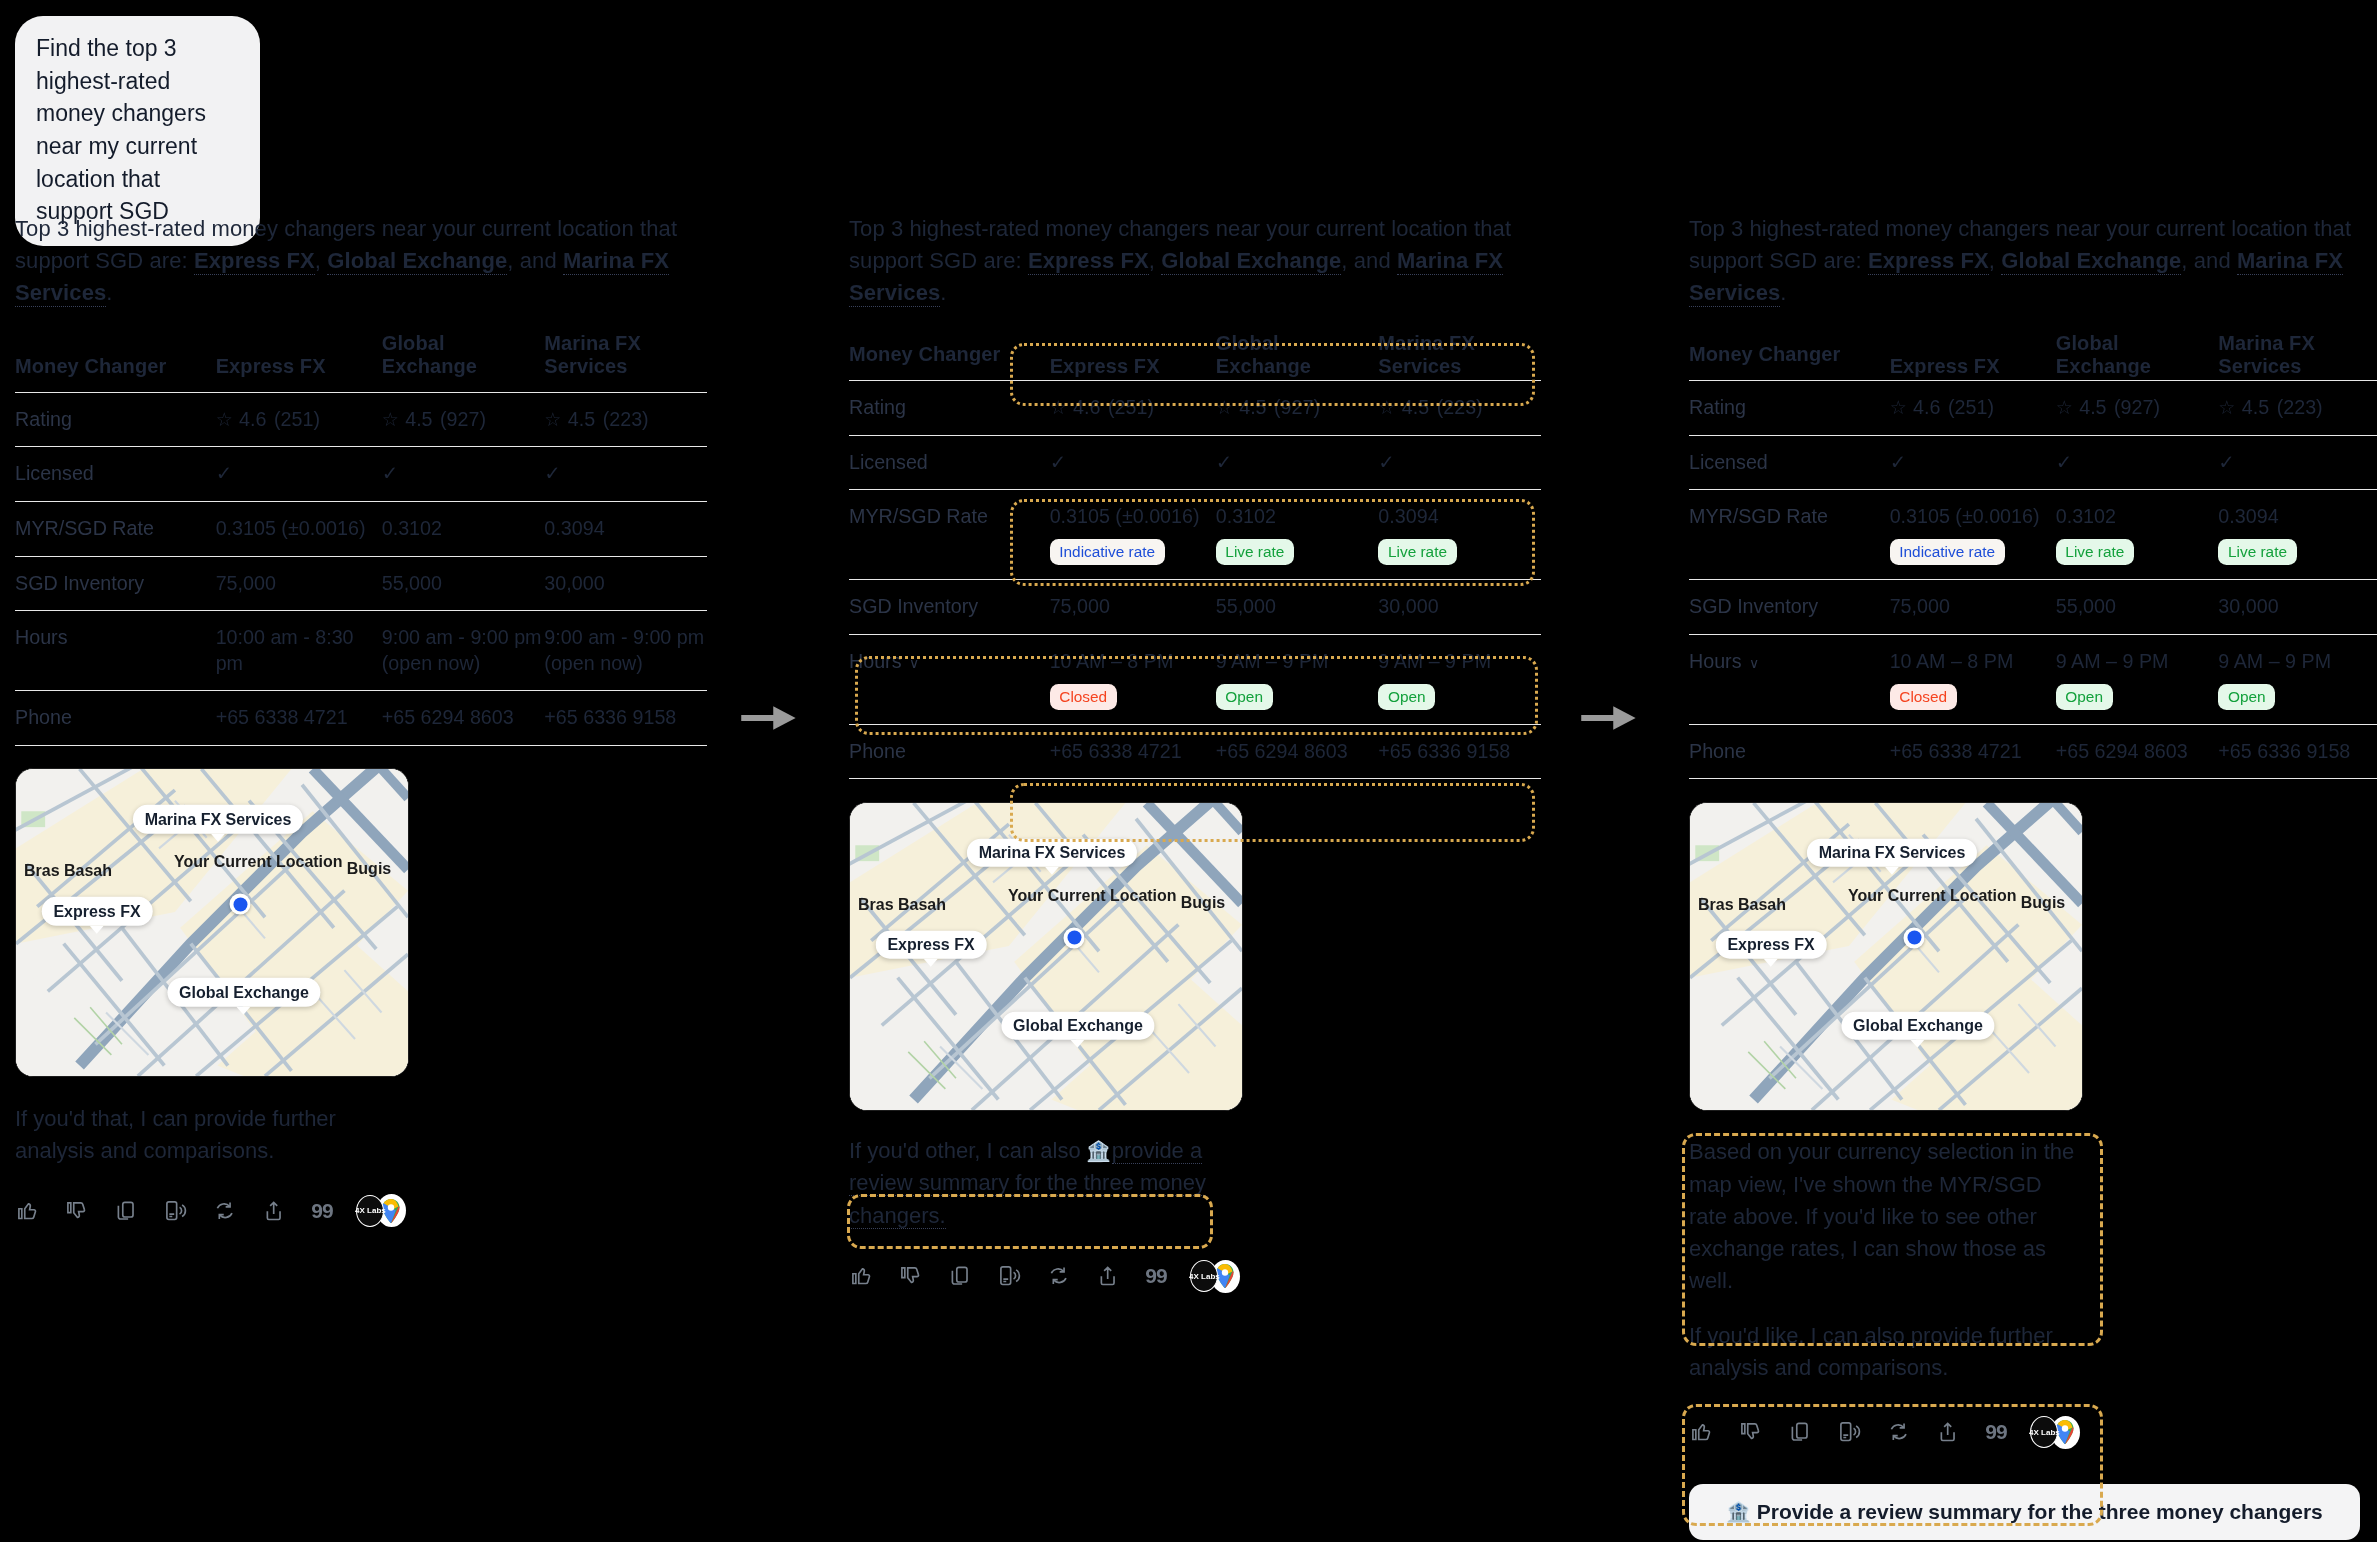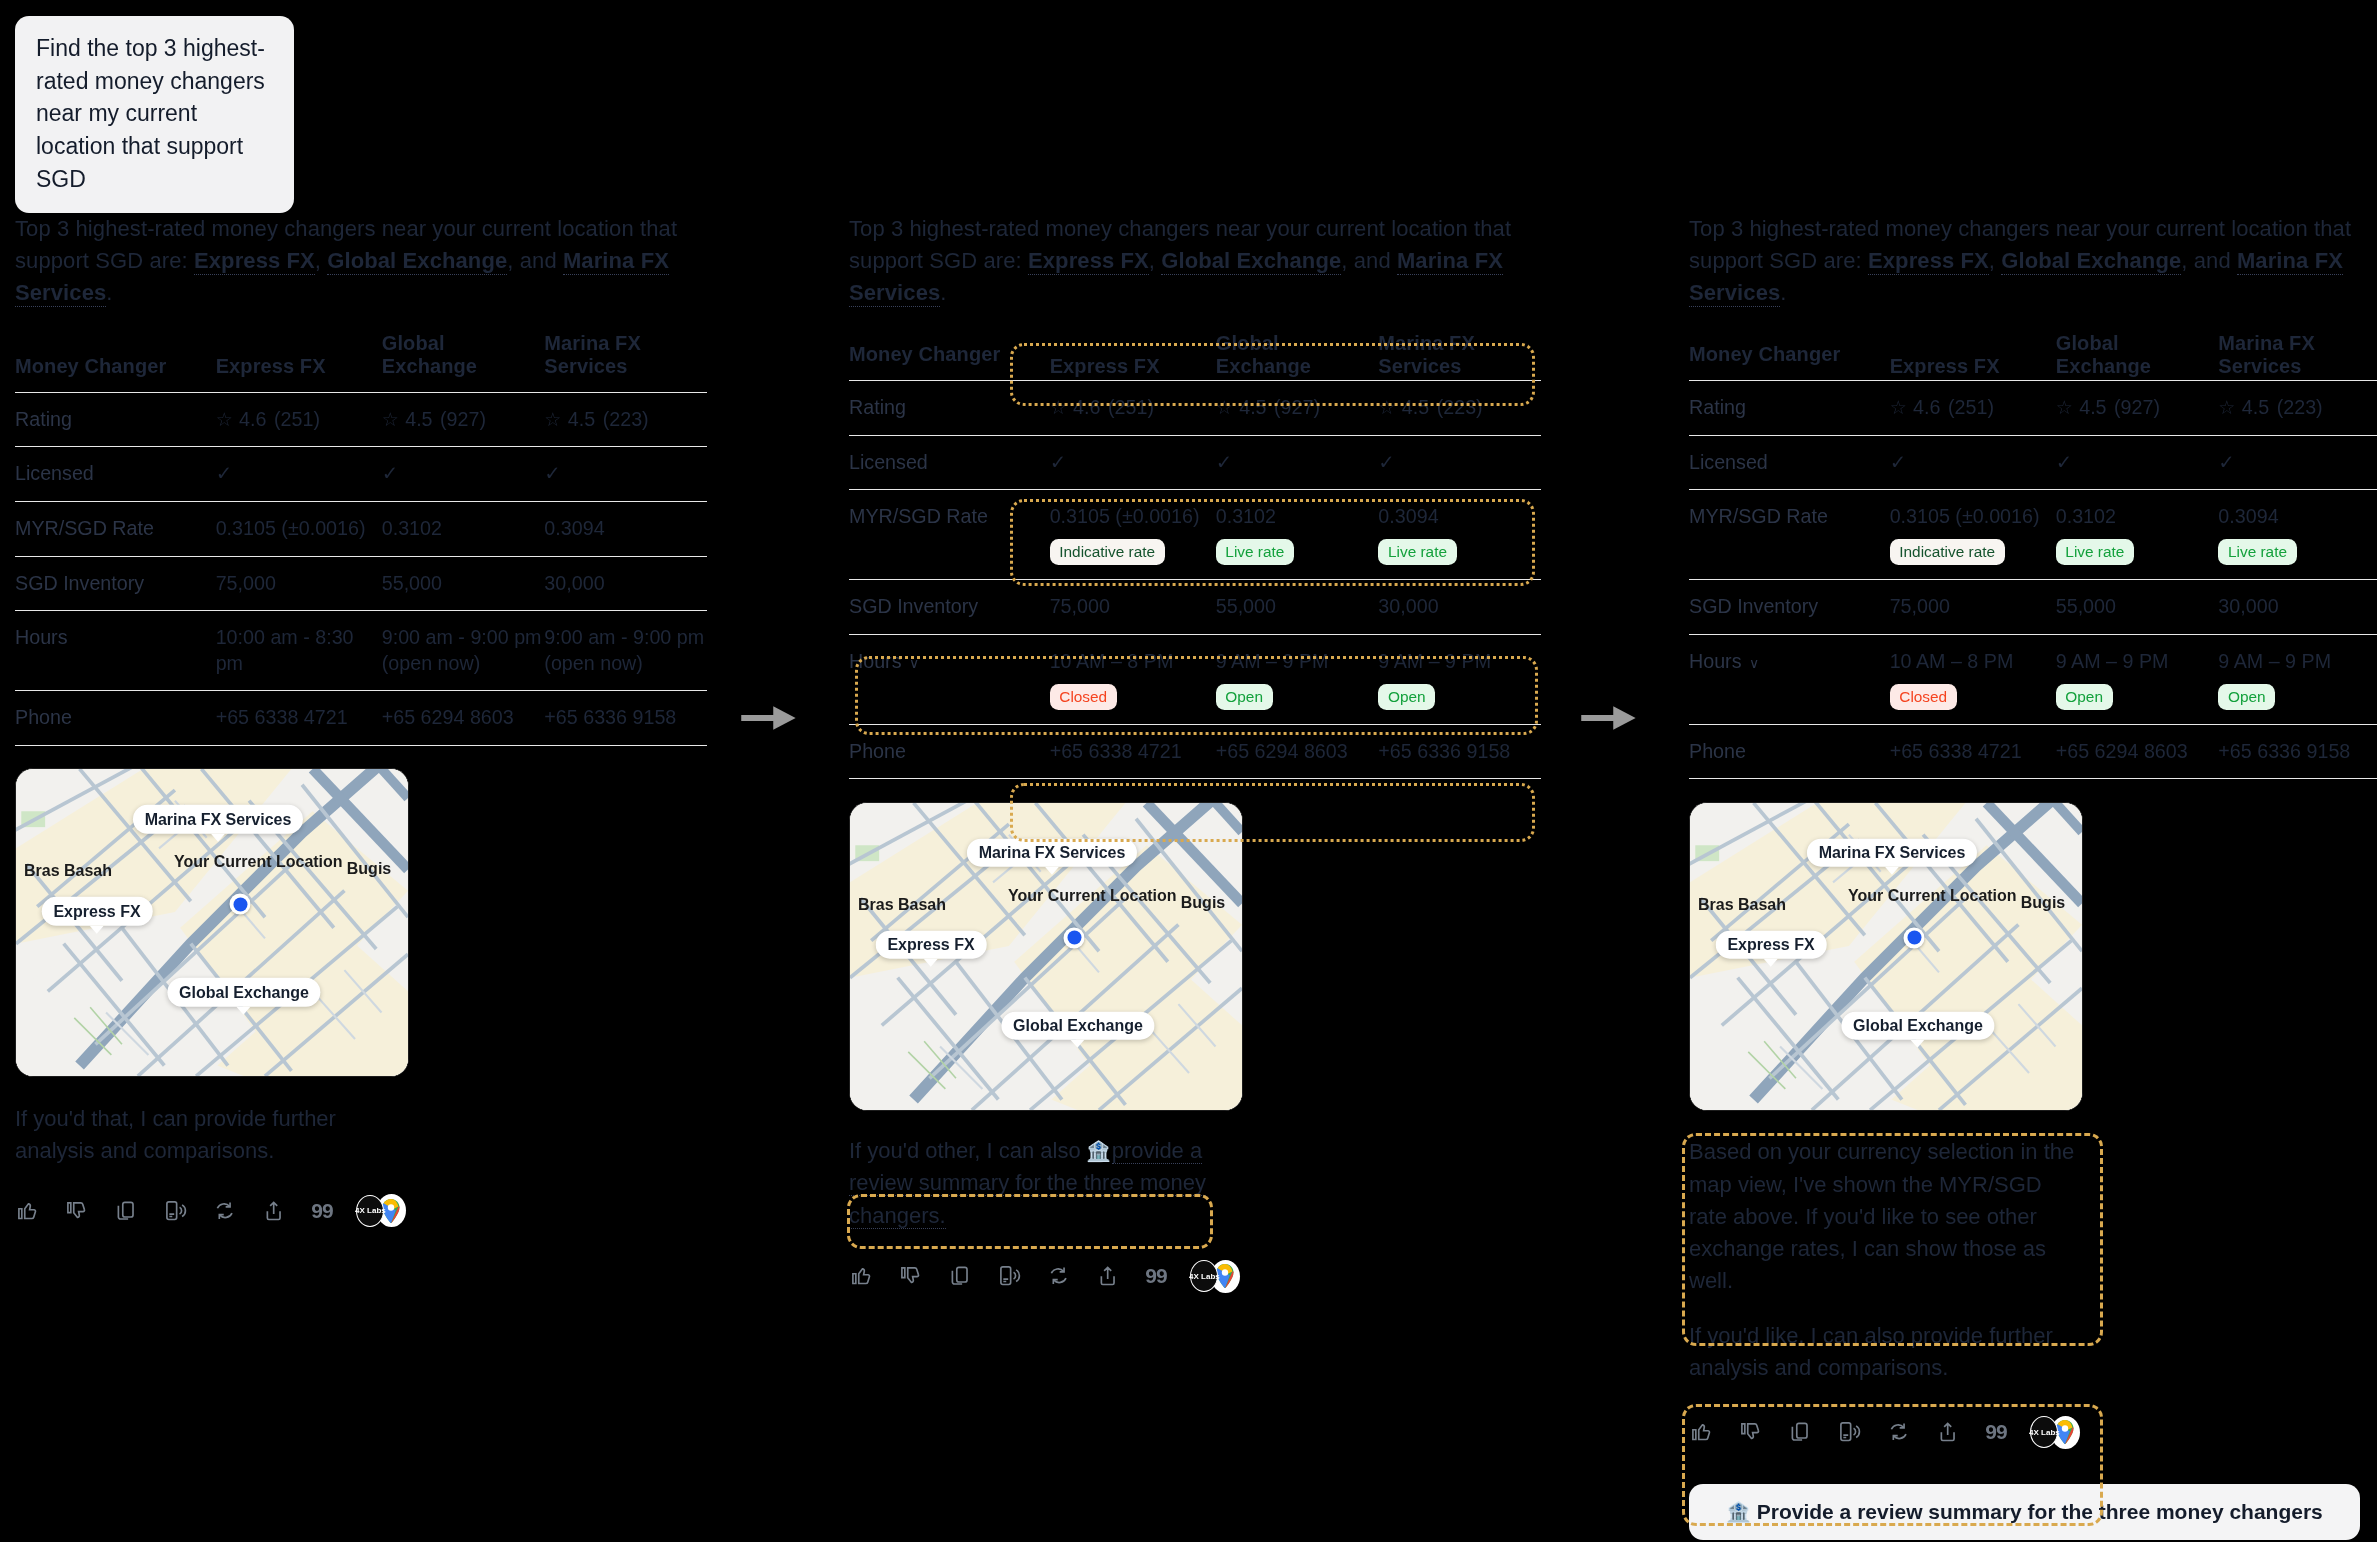--- a/index.html
+++ b/index.html
@@ -6,22 +6,22 @@
   html, body {
     width: 2377px; height: 1543px;
     background: #000000;
     font-family: "Liberation Sans", sans-serif;
     overflow: hidden;
   }
   .stage { position: relative; width: 2377px; height: 1543px; background:#000; }
 
   
   .prompt-bubble{
-    position:absolute; left:15px; top:16px; width:279px;
-    background:#f2f2f3; border-radius:14px;
+    position:absolute; left:15px; top:16px; width:245px;
+    background:#f2f2f3; border-radius:28px;
     padding:16px 21px 18px 21px;
     color:#141c2b; font-size:23px; line-height:1.42; font-weight:400;
   }
 
   
   .panel{ position:absolute; top:213px; }
   #panel1{ left:15px;  width:692px; }
   #panel2{ left:849px; width:692px; }
   #panel3{ left:1689px; width:692px; }
 
@@ -54,21 +54,21 @@
 
   .star{ display:inline-block; margin-right:6.4px; font-size:19px; }
   .cnt{ margin-left:7.5px; }
   .tick{ font-size:20px; }
 
   .pill{
     display:inline-block; margin-top:9.6px;
     border-radius:8.5px; padding:3.7px 9.6px; font-size:15.4px; font-weight:400;
     line-height:1.2; white-space:nowrap;
   }
-  .pill.indicative{ background:#f8f5f1; color:#14532d; }
+  .pill.indicative{ background:#f8f5f1; color:#1d4ed8; }
   .pill.live{ background:#e4f8e9; color:#13a13c; }
   .pill.closed{ background:#fdeae7; color:#f5431f; }
   .pill.open{ background:#e4f8e9; color:#13a13c; }
 
   .btn-reserve{
     display:inline-block; border-radius:9.6px; padding:8.5px 18px;
     font-size:17.6px; font-weight:700; letter-spacing:0.1px;
   }
   .btn-reserve.primary{ background:#141c2b; color:#ffffff; }
   .btn-reserve.disabled{ background:#e2e2e2; color:#9aa0a8; font-weight:400;}

